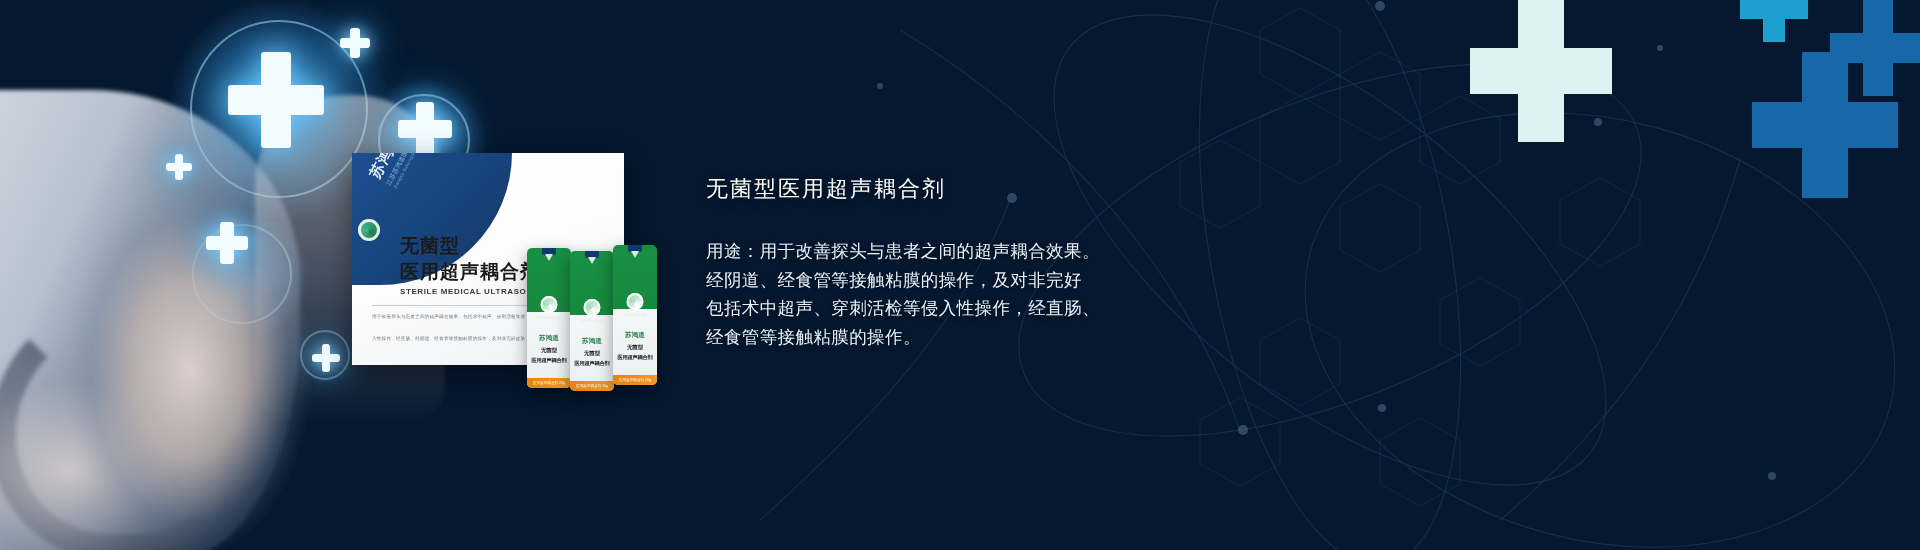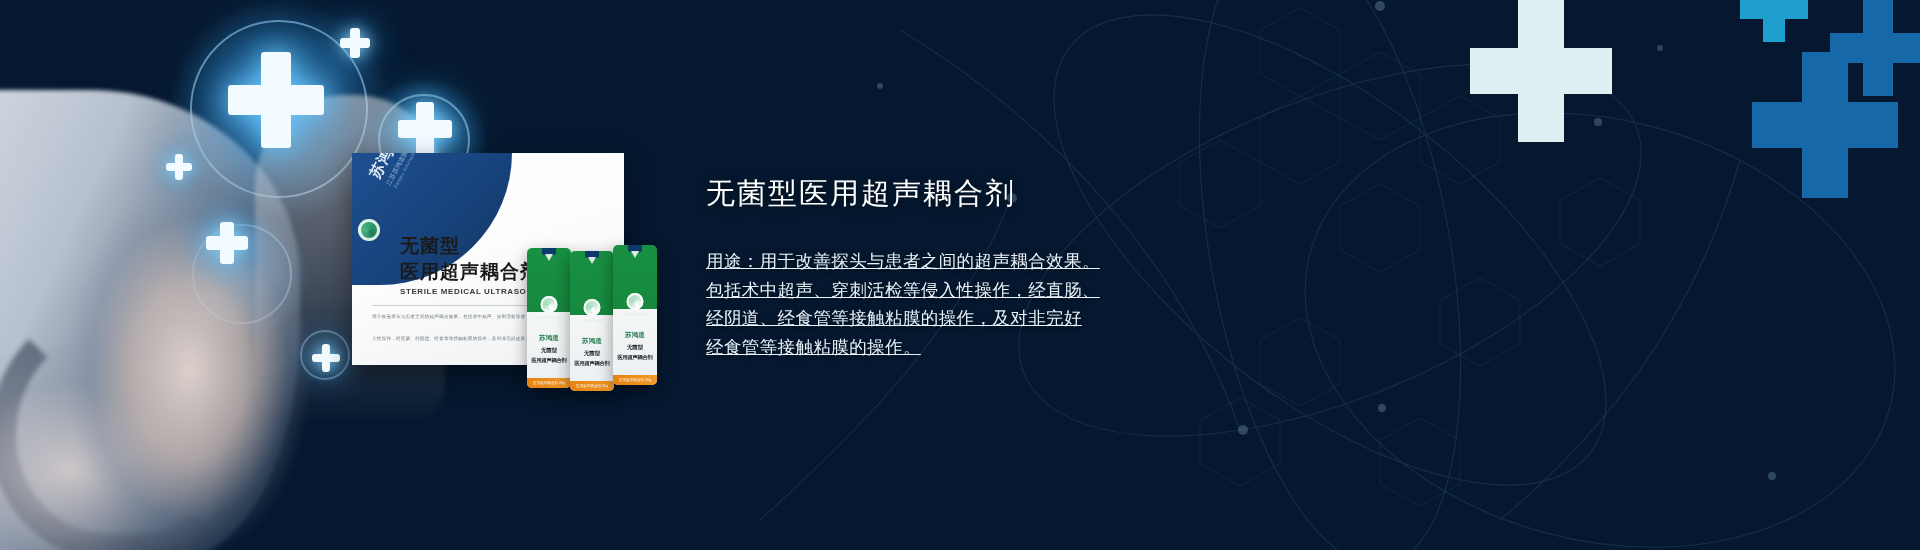--- a/index.html
+++ b/index.html
@@ -178,28 +178,28 @@
     position:absolute; left:0; right:0; bottom:0; height:10px;
     background:linear-gradient(90deg,#e8820f,#f09a2a);
   }
   .sachet .band span{
     display:block; text-align:center; font-size:3.6px; color:#fff; line-height:10px;
   }
 
   
   .copy{ position:absolute; left:706px; top:174px; width:540px; }
   .headline{
-    font-size:29px; color:#ffffff; letter-spacing:2px; font-weight:normal;
+    font-size:22px; color:#ffffff; letter-spacing:2px; font-weight:normal;
     text-shadow:0 2px 10px rgba(0,0,0,.5);
   }
   .body{
     margin-top:33px; font-size:17.5px; line-height:28.5px; color:#eaf2fb;
     letter-spacing:.4px; text-shadow:0 1px 6px rgba(0,0,0,.45);
   }
-  .body p{ white-space:nowrap;text-decoration:underline; }
+  .body p{ white-space:nowrap; }
 </style>
 </head>
 <body>
 
 <div class="banner">
 
   <div class="bg-layer">
 
     <svg class="hexgrid" viewBox="0 0 780 550" preserveAspectRatio="none">
       <g fill="none" stroke="#2a5f96" stroke-width="1" opacity=".45">
@@ -368,19 +368,19 @@
       <div class="band">
         <span>医用超声耦合剂 20g</span>
       </div>
     </div>
   </div>
 
   <div class="copy">
     <h1 class="headline">无菌型医用超声耦合剂</h1>
     <div class="body">
       <p>用途：用于改善探头与患者之间的超声耦合效果。</p>
+      <p>经阴道、经食管等接触粘膜的操作，及对非完好</p>
       <p>包括术中超声、穿刺活检等侵入性操作，经直肠、</p>
-      <p>经阴道、经食管等接触粘膜的操作，及对非完好</p>
       <p>经食管等接触粘膜的操作。</p>
     </div>
   </div>
 
 </div>
 
 </body></html>

